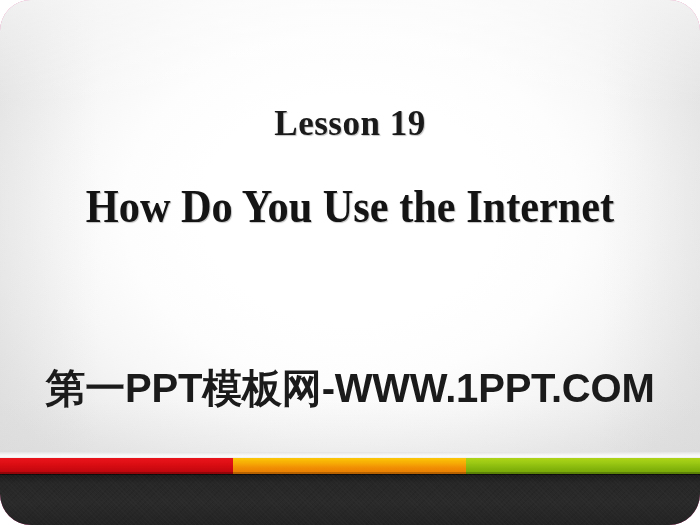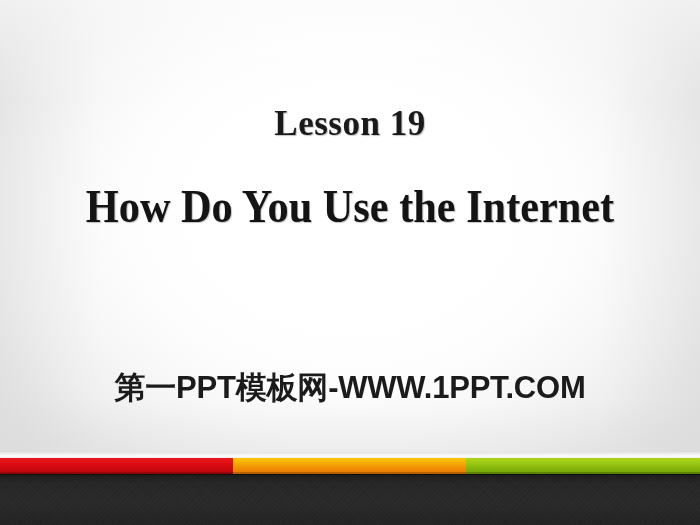--- a/index.html
+++ b/index.html
@@ -13,20 +13,21 @@
     overflow: hidden;
     font-family: "Liberation Serif", serif;
   }
 
   #slide {
     position: relative;
     width: 700px;
     height: 525px;
     overflow: hidden;
     background: #ec4899;
+    border-radius: 31px;
   }
 
   
   .bg-base {
     position: absolute;
     left: 0; top: 0;
     width: 700px;
     height: 475px;
     background:
       radial-gradient(ellipse 62% 70% at 50% 44%,
@@ -96,21 +97,21 @@
   }
 
   .watermark {
     position: absolute;
     left: 0;
     top: 368px;
     width: 700px;
     text-align: center;
     font-family: "Liberation Sans", "DejaVu Sans", sans-serif;
     font-weight: bold;
-    font-size: 31px;
+    font-size: 40px;
     line-height: 40px;
     color: #1b1b1b;
     white-space: nowrap;
     letter-spacing: -0.2px;
   }
 
   
   .colorbar {
     position: absolute;
     left: 0;

